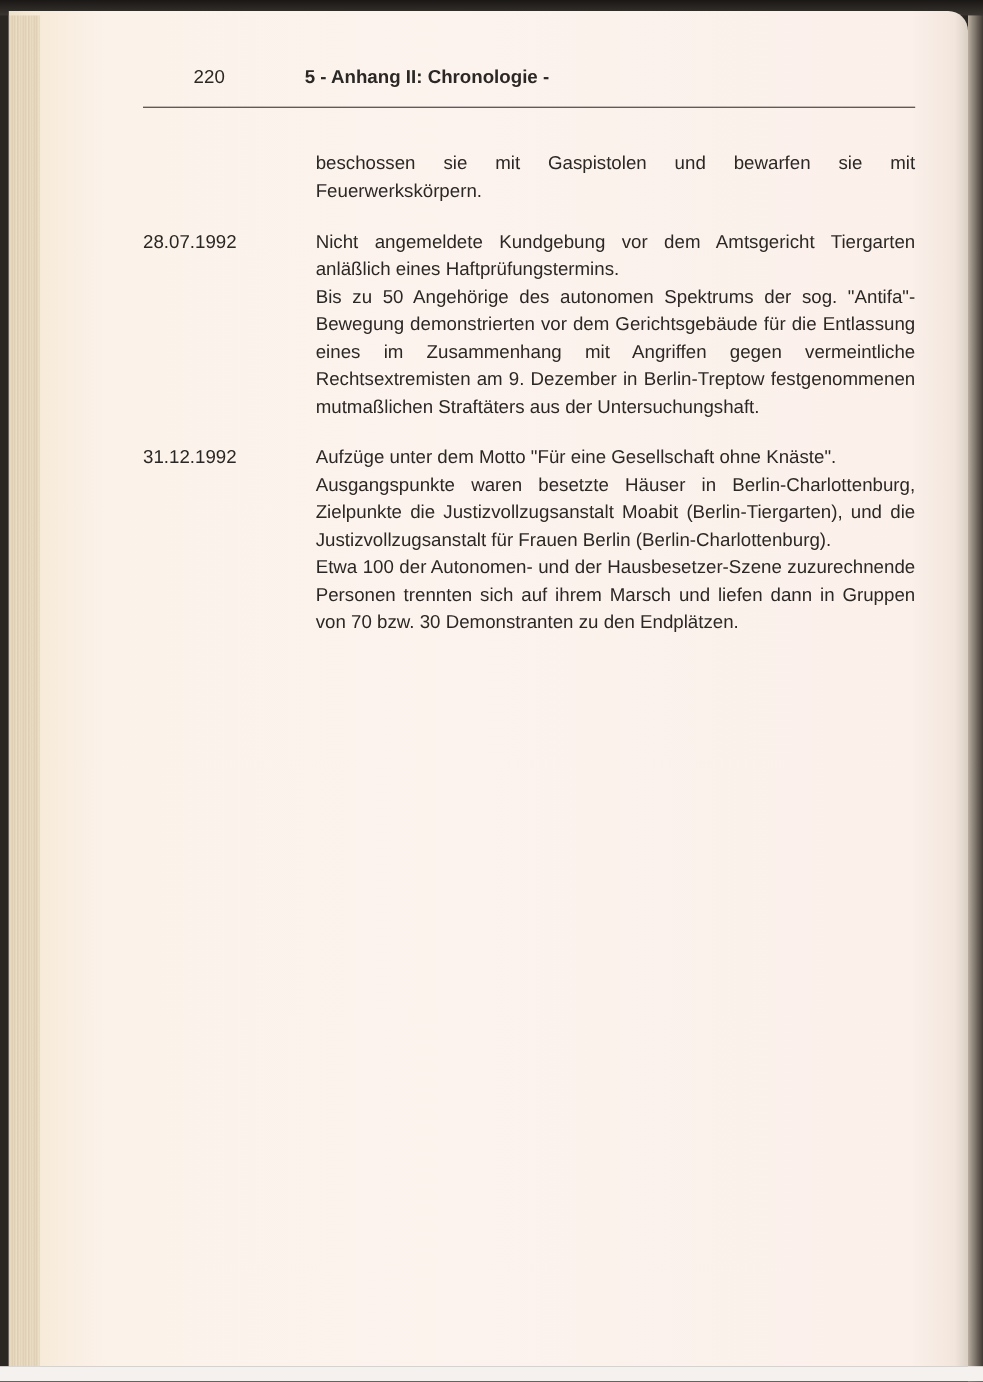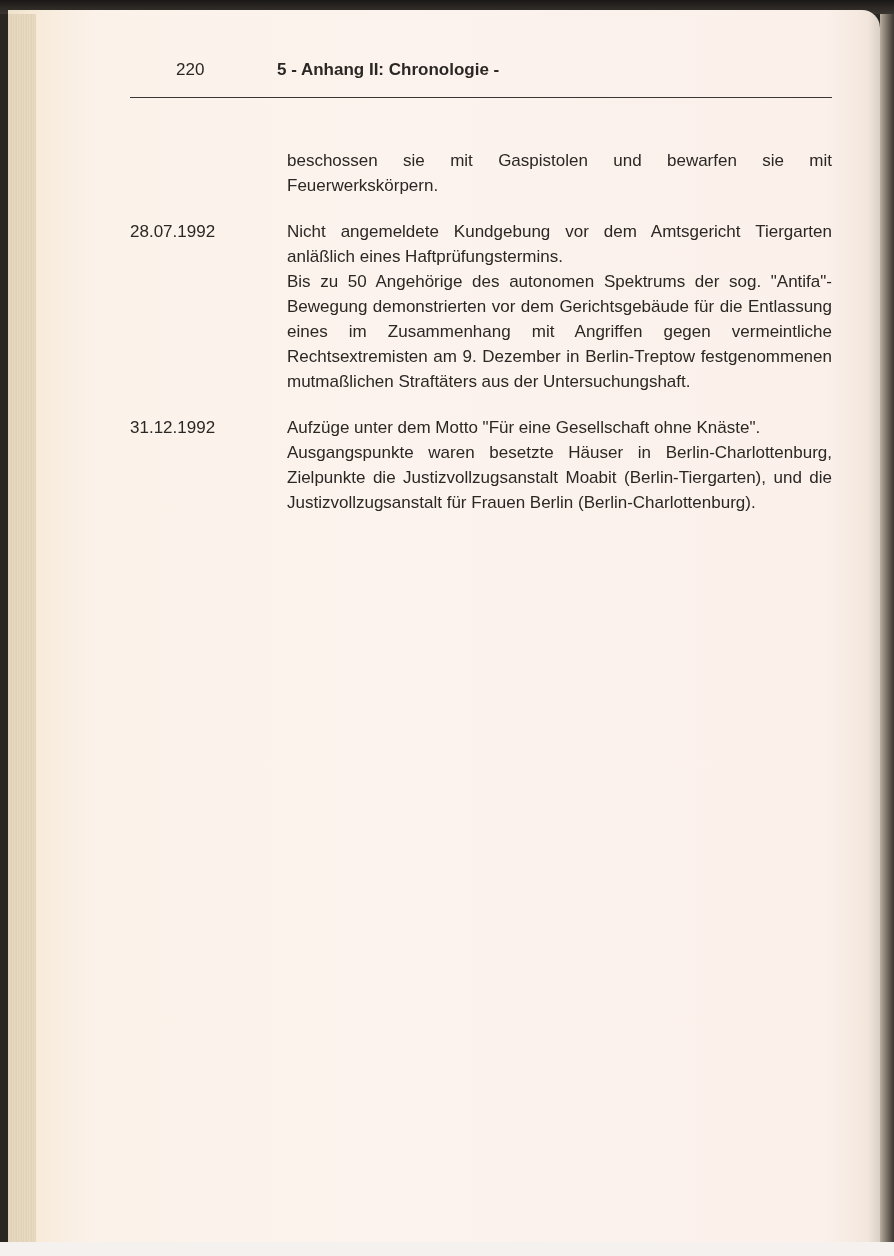--- a/index.html
+++ b/index.html
@@ -34,21 +34,21 @@
   .header {
     position: absolute; left: 130px; top: 60px; width: 700px;
     font-size: 17px; color: #2b2724;
   }
   .page-number { position: absolute; left: 0; top: 0; margin-left: 46px; }
   .running-title { position: absolute; left: 147px; top: 0; white-space: nowrap; font-weight: bold; }
   .header-rule {
     position: absolute; left: 130px; top: 97px; width: 702px; height: 0;
     border-top: 1.5px solid #3a3633;
   }
-  .entries { position: absolute; left: 130px; top: 136px; width: 705px; margin-top: 12px; }
+  .entries { position: absolute; left: 130px; top: 136px; width: 705px; }
   .entry { position: relative; margin-bottom: 21px; }
   .entry-date {
     position: absolute; left: 0; top: 0; font-size: 17px; color: #2b2724;
     line-height: 25px;
   }
   .entry-body { margin-left: 157px; width: 545px; }
   .para {
     font-size: 17px; line-height: 25px; color: #2b2724;
     text-align: justify; margin: 0; hyphens: manual;
   }
@@ -82,15 +82,16 @@
       <p class="para">Nicht angemeldete Kundgebung vor dem Amtsgericht Tier­garten anläßlich eines Haftprüfungstermins.</p>
       <p class="para">Bis zu 50 Angehörige des autonomen Spektrums der sog. "Antifa"-Bewegung demonstrierten vor dem Gerichts­gebäude für die Entlassung eines im Zusammenhang mit Angriffen gegen vermeintliche Rechtsextremisten am 9. Dezember in Berlin-Treptow festgenommenen mutmaß­lichen Straftäters aus der Untersuchungshaft.</p>
     </div>
   </div>
 
   <div class="entry">
     <span class="entry-date">31.12.1992</span>
     <div class="entry-body">
       <p class="para">Aufzüge unter dem Motto "Für eine Gesellschaft ohne Knäste".</p>
       <p class="para">Ausgangspunkte waren besetzte Häuser in Berlin-Charlot­tenburg, Zielpunkte die Justizvollzugsanstalt Moabit (Berlin-Tiergarten), und die Justizvollzugsanstalt für Frauen Berlin (Berlin-Charlottenburg).</p>
+      <p class="para">Etwa 100 der Autonomen- und der Hausbesetzer-Szene zuzurechnende Personen trennten sich auf ihrem Marsch und liefen dann in Gruppen von 70 bzw. 30 Demonstranten zu den Endplätzen.</p>
     </div>
   </div>
 </div>
 
 </body></html>

